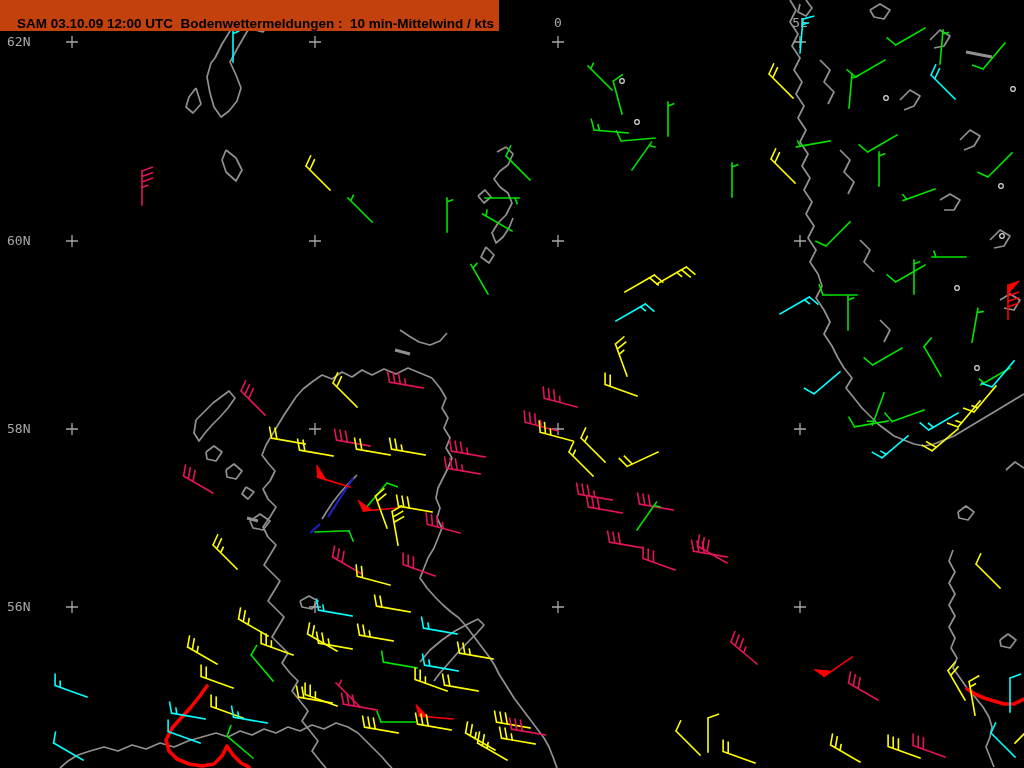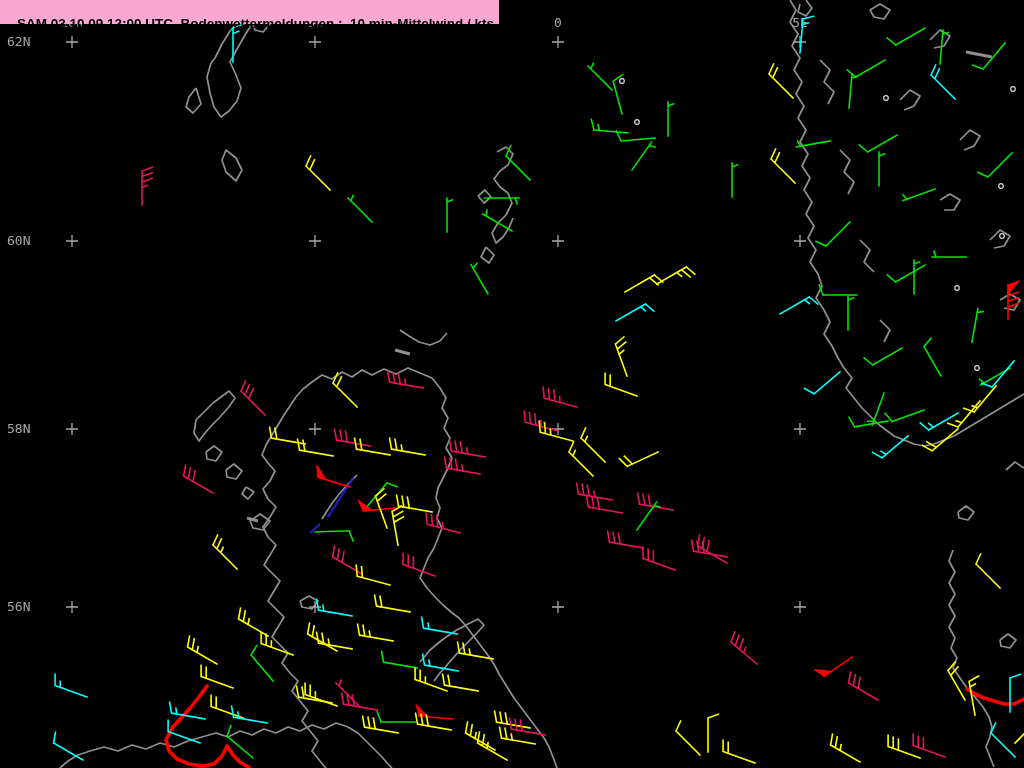--- a/index.html
+++ b/index.html
@@ -1,20 +1,20 @@
 <!DOCTYPE html>
 <html><head>
 <meta charset="utf-8">
 <style>
   html,body{margin:0;padding:0;background:#000;}
   #stage{position:relative;width:1024px;height:768px;background:#000;overflow:hidden;
          font-family:"Liberation Sans",sans-serif;}
-  #title-bar{position:absolute;top:0;left:0;height:16px;background:#f9a8d4;color:#000;
+  #title-bar{position:absolute;top:0;left:0;height:16px;background:#c2410c;color:#000;
              font-family:"Liberation Sans",sans-serif;font-weight:bold;font-size:13.5px;
-             line-height:16px;padding:0 5px 8px 2px;white-space:pre;letter-spacing:0px;}
+             line-height:16px;padding:0 5px 15px 2px;white-space:pre;letter-spacing:0px;}
   svg text{font-family:"DejaVu Sans Mono",monospace;font-size:13px;}
 </style>
 </head>
 <body>
 
 <div id="stage">
   <svg id="map-svg" width="1024" height="768" viewBox="0 0 1024 768">
       <polyline points="215,58 222,44 230,31 240,20 249,13 253,22 245,35 237,49 230,62 236,75 241,88 237,101 229,111 221,117 214,107 210,93 207,77 211,63 215,58" fill="none" stroke="#909090" stroke-width="1.7" stroke-linejoin="round"></polyline>
       <polyline points="196,88 189,97 186,107 193,113 201,104 196,88" fill="none" stroke="#909090" stroke-width="1.7" stroke-linejoin="round"></polyline>
       <polyline points="226,150 236,158 242,170 236,181 226,172 222,160 226,150" fill="none" stroke="#909090" stroke-width="1.7" stroke-linejoin="round"></polyline>

